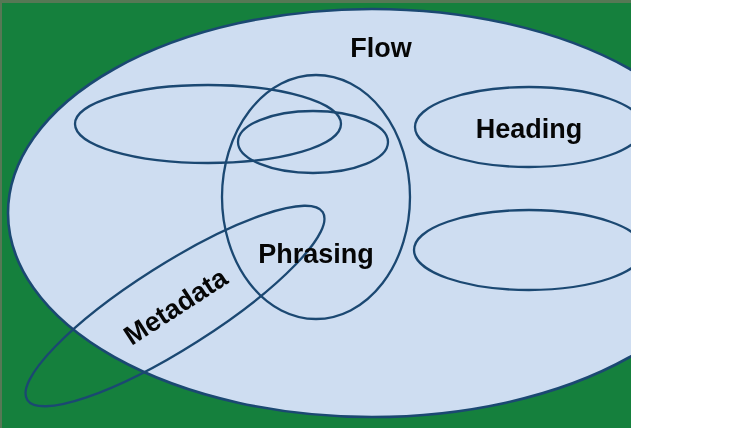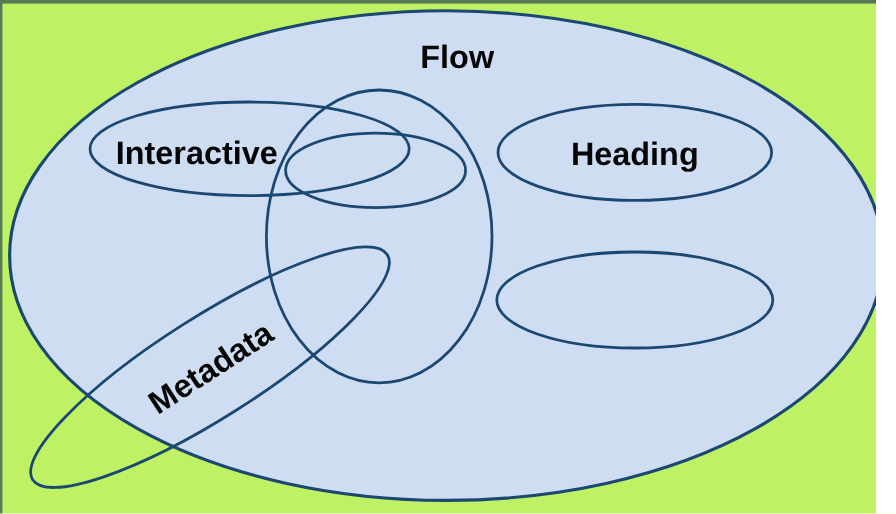--- a/index.html
+++ b/index.html
@@ -3,24 +3,24 @@
 <meta charset="utf-8">
 <style>
   html, body {
     margin: 0;
     padding: 0;
     background: #ffffff;
     font-family: "Liberation Sans", sans-serif;
   }
   .slide {
     position: relative;
-    width: 730px;
+    width: 631px;
     height: 428px;
     box-sizing: border-box;
-    background: #bef264;
+    background: #15803d;
     border-top: 3px solid #567855;
     border-left: 2px solid #567855;
     overflow: hidden;
   }
   .diagram-svg {
     position: absolute;
     left: -2px;
     top: -3px;
     width: 747px;
     height: 428px;
@@ -65,22 +65,22 @@
 
     <ellipse class="set-ellipse" cx="313" cy="142" rx="75" ry="31"></ellipse>
 
     <ellipse class="set-ellipse" cx="529" cy="127" rx="114" ry="40"></ellipse>
 
     <ellipse class="set-ellipse" cx="529" cy="250" rx="115" ry="40"></ellipse>
   </svg>
 
   <div class="set-label" style="left:379px; top:45px;">Flow</div>
 
-  <div class="set-label" style="left:162px; top:125px;">Interactive</div>
 
 
   <div class="set-label" style="left:527px; top:126px;">Heading</div>
 
+  <div class="set-label" style="left:314px; top:251px;">Phrasing</div>
 
 
   <div class="set-label rotated" style="left:174px; top:304px;">Metadata</div>
 
 </div>
 
 </body></html>

